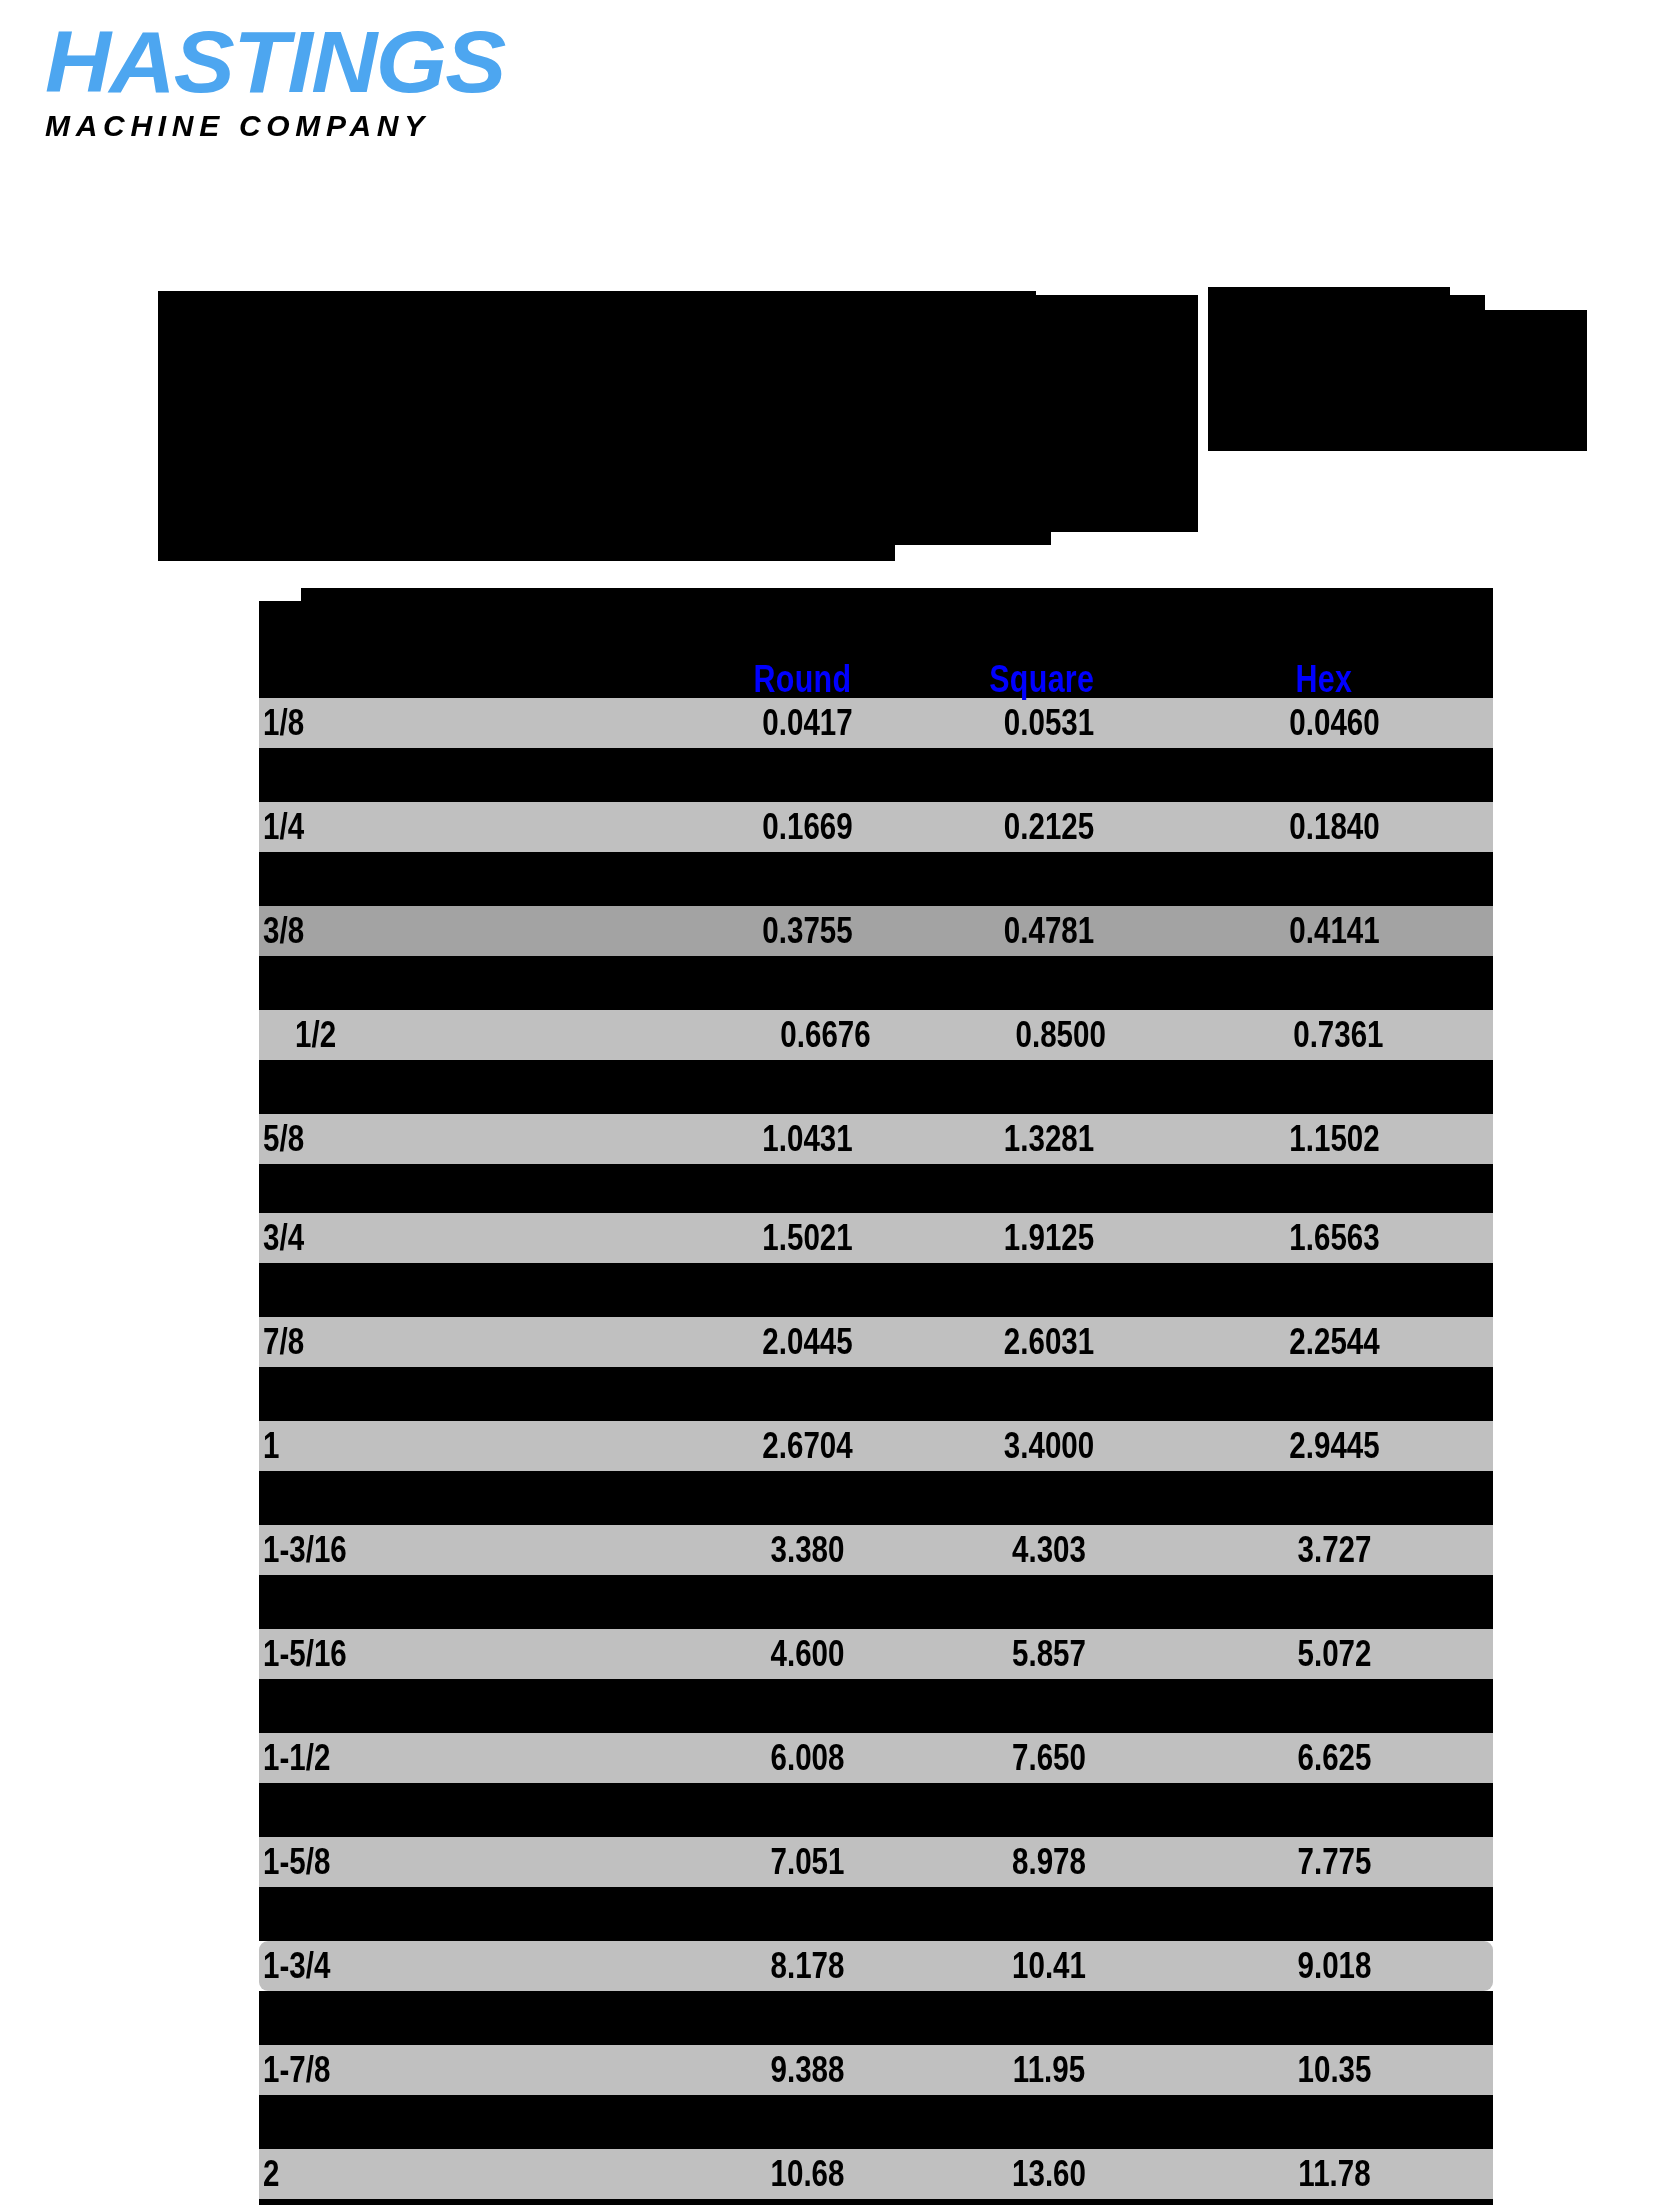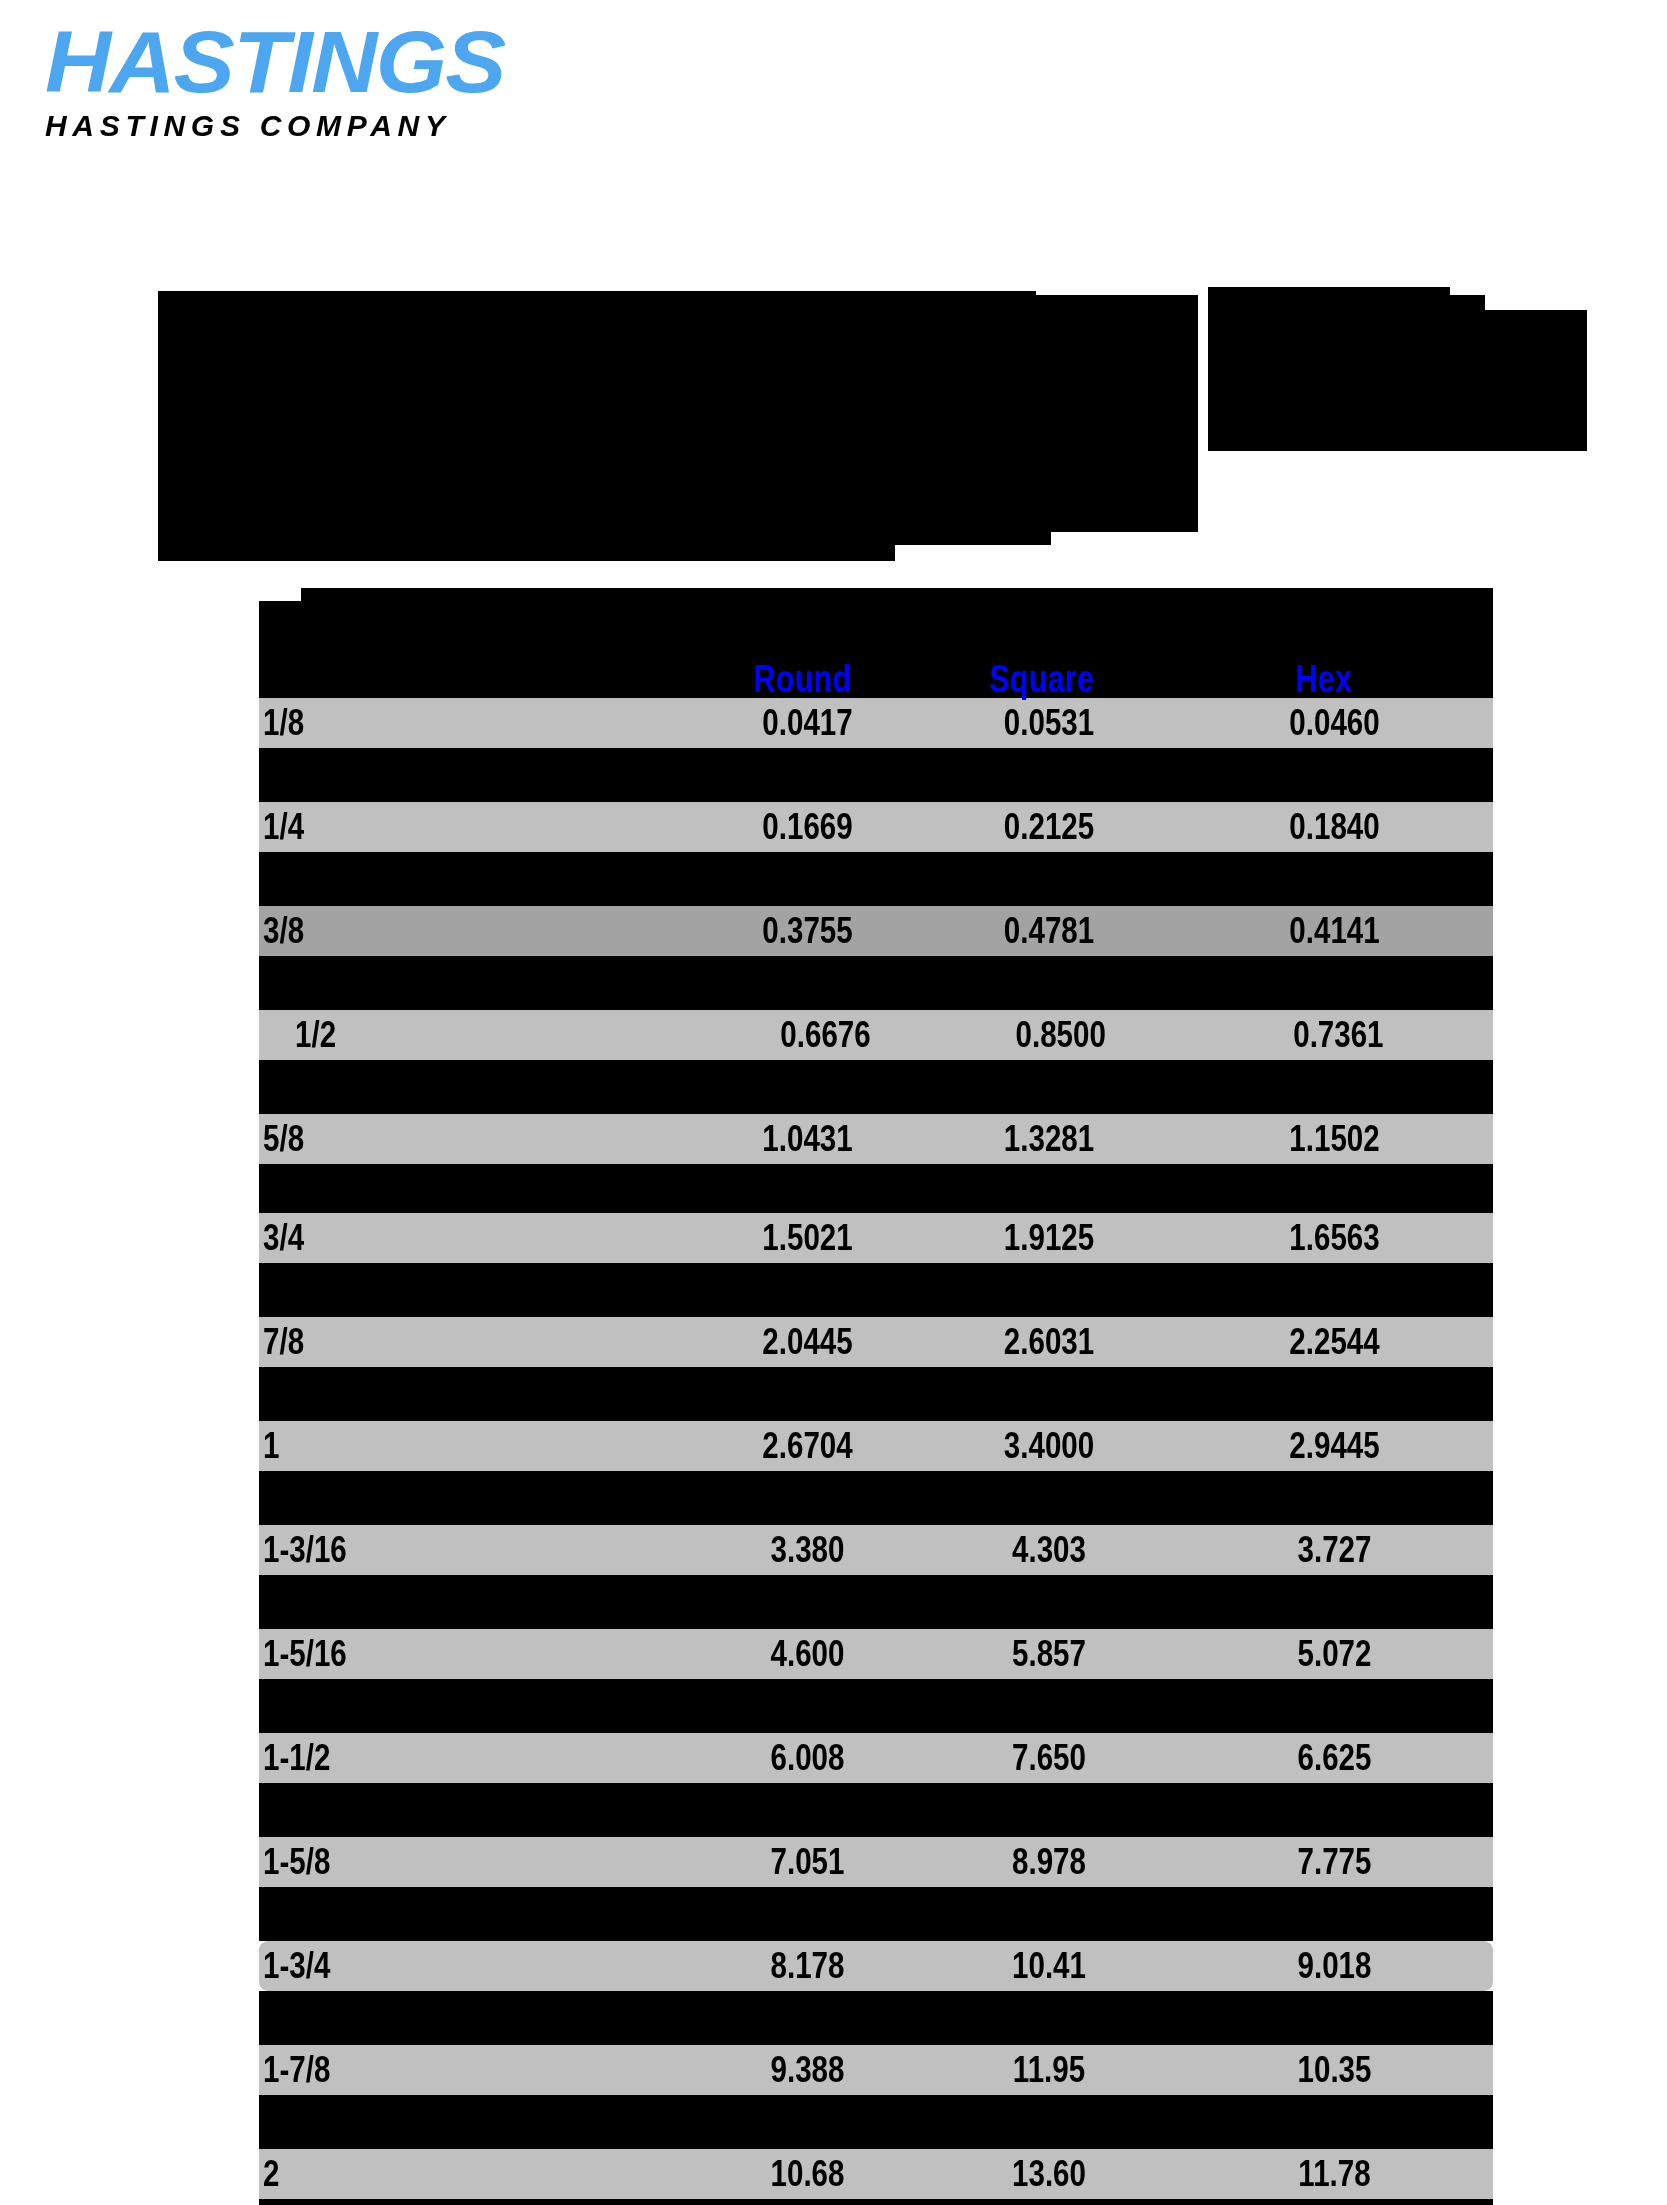--- a/index.html
+++ b/index.html
@@ -125,21 +125,21 @@
     padding-left: 4.9px;
     transform-origin: left center;
     box-sizing: border-box;
   }
 </style>
 </head>
 <body style="background: rgb(255, 255, 255);">
 
 <div id="logo-block">
   <div id="logo-primary" style="color: rgb(77, 166, 240);">HASTINGS</div>
-  <div id="logo-secondary" style="color: rgb(0, 0, 0);">HASTINGS COMPANY</div>
+  <div id="logo-secondary" style="color: rgb(0, 0, 0);">MACHINE COMPANY</div>
 </div>
 
 <div id="redaction-layer">
     <div class="redaction" style="left: 158px; top: 295px; width: 1039px; height: 55px; background: rgb(0, 0, 0);"></div>
     <div class="redaction" style="left: 158px; top: 291px; width: 878px; height: 9.8px; background: rgb(0, 0, 0);"></div>
     <div class="redaction" style="left: 1208px; top: 295px; width: 277px; height: 156px; background: rgb(0, 0, 0);"></div>
     <div class="redaction" style="left: 1208px; top: 287px; width: 242px; height: 16.4px; background: rgb(0, 0, 0);"></div>
     <div class="redaction" style="left: 1446px; top: 310px; width: 141px; height: 141px; background: rgb(0, 0, 0);"></div>
     <div class="redaction" style="left: 158px; top: 295px; width: 1040px; height: 237px; background: rgb(0, 0, 0);"></div>
     <div class="redaction" style="left: 158px; top: 295px; width: 893px; height: 250px; background: rgb(0, 0, 0);"></div>

